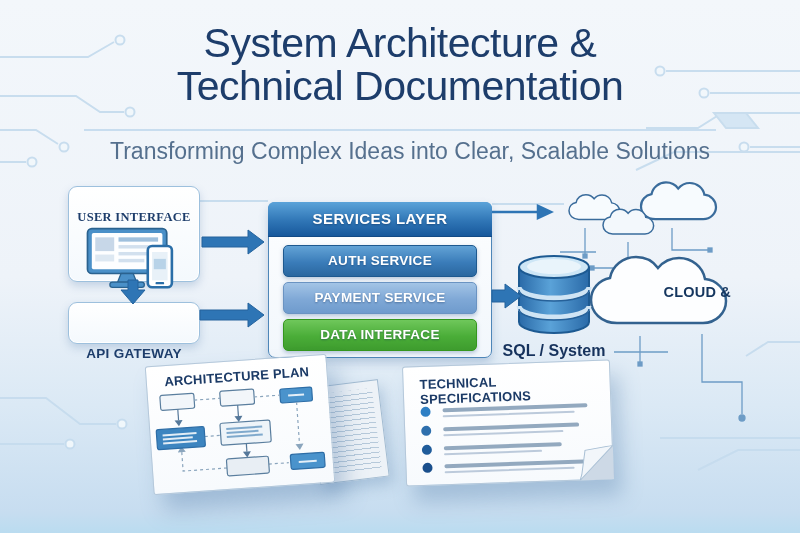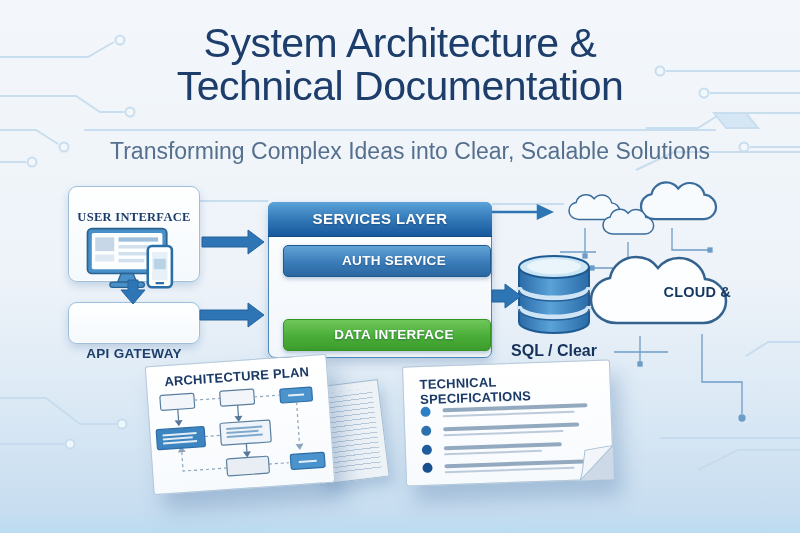--- a/index.html
+++ b/index.html
@@ -35,21 +35,21 @@
   .svc-panel{left:268px;top:186px;width:222px;height:154px;z-index:2;
              background:linear-gradient(180deg,#fdfeff,#f2f7fc);
              border:1.5px solid #4e86b8;border-radius:7px;
              box-shadow:0 5px 10px rgba(80,120,170,.3);margin-top:16px;}
   .svc-header{position:absolute;top:-1px;left:-1px;right:-1px;height:34px;border-radius:6px 6px 0 0;
               background:linear-gradient(180deg,#5ba3d9 0%,#3076b6 55%,#17589c 100%);
               color:#fff;font-weight:bold;font-size:15px;letter-spacing:.4px;text-align:center;line-height:34px;
               text-shadow:0 1px 2px rgba(10,40,80,.45);border-bottom:1px solid #124a85;}
   .svc-row{position:absolute;left:14px;width:192px;height:30px;border-radius:5px;
            color:#fff;font-weight:bold;font-size:13.5px;letter-spacing:.3px;text-align:center;line-height:29px;
-           text-shadow:0 1px 2px rgba(10,40,80,.4);box-shadow:0 2px 4px rgba(60,100,150,.35);padding-left:14px;}
+           text-shadow:0 1px 2px rgba(10,40,80,.4);box-shadow:0 2px 4px rgba(60,100,150,.35);}
   .svc-auth{top:42px;background:linear-gradient(180deg,#63a3d6 0%,#3a7cb9 55%,#2a679f 100%);border:1px solid #1e598f;}
   .svc-pay {top:79px;background:linear-gradient(180deg,#a3c4e6 0%,#7fa8d6 55%,#6f9bcd 100%);border:1px solid #6a93c2;}
   .svc-data{top:116px;background:linear-gradient(180deg,#6fc75b 0%,#4aad38 55%,#3e9c2e 100%);border:1px solid #35961f;}
 
   
   .db-icon{left:514px;top:254px;width:80px;height:86px;z-index:2;}
   .db-label{left:498px;top:342px;width:112px;text-align:center;color:#16325c;
             font-weight:bold;font-size:16px;z-index:2;}
   .cloud{z-index:1;}
   .cloud-main{left:583px;top:246px;width:160px;height:96px;z-index:2;}
@@ -170,40 +170,41 @@
     </svg>
   </div>
 
   <div class="abs node-box api-box">
     <div class="node-label">API GATEWAY</div>
   </div>
 
   <div class="abs svc-panel">
     <div class="svc-header">SERVICES LAYER</div>
     <div class="svc-row svc-auth">AUTH SERVICE</div>
+    <div class="svc-row svc-pay">PAYMENT SERVICE</div>
     <div class="svc-row svc-data">DATA INTERFACE</div>
   </div>
 
   <svg class="abs db-icon" width="80" height="86" viewBox="0 0 80 86">
     <defs>
       <linearGradient id="dbg" x1="0" y1="0" x2="1" y2="0">
         <stop offset="0" stop-color="#2a6aa8"></stop>
           <stop offset="0.45" stop-color="#5aa2d8"></stop>
           <stop offset="1" stop-color="#2a6aa8"></stop>
       </linearGradient>
     </defs>
     <path d="M5,13 L5,68 A35,11 0 0 0 75,68 L75,13" fill="url(#dbg)" stroke="#1d5a92" stroke-width="2"></path>
     <path d="M5,33 A35,11 0 0 0 75,33" fill="none" stroke="#cfe4f4" stroke-width="5"></path>
     <path d="M5,36 A35,11 0 0 0 75,36" fill="none" stroke="#266199" stroke-width="1.5"></path>
     <path d="M5,52 A35,11 0 0 0 75,52" fill="none" stroke="#cfe4f4" stroke-width="5"></path>
     <path d="M5,55 A35,11 0 0 0 75,55" fill="none" stroke="#266199" stroke-width="1.5"></path>
     <ellipse cx="40" cy="13" rx="35" ry="11" fill="#cde6f6" stroke="#1d5a92" stroke-width="2"></ellipse>
     <ellipse cx="40" cy="12.5" rx="27" ry="7.5" fill="#e9f4fb"></ellipse>
   </svg>
-  <div class="abs db-label">SQL / Clear</div>
+  <div class="abs db-label">SQL / System</div>
 
   <svg class="abs z3" width="800" height="533" viewBox="0 0 800 533" style="left:0;top:0;pointer-events:none;">
     <g fill="#2e75b5" stroke="#25639c" stroke-width="1">
       <polygon points="202,237 248,237 248,230 264,242 248,254 248,247 202,247"></polygon>
       <polygon points="200,310 248,310 248,303 264,315 248,327 248,320 200,320"></polygon>
       <polygon points="492,290 505,290 505,284 521,296 505,308 505,302 492,302"></polygon>
       <polygon points="128,280 138,280 138,290 145,290 133,304 121,290 128,290"></polygon>
     </g>
     <g stroke="#2e75b5" stroke-width="2.5" fill="#2e75b5">
       <line x1="492" y1="212" x2="538" y2="212"></line>

